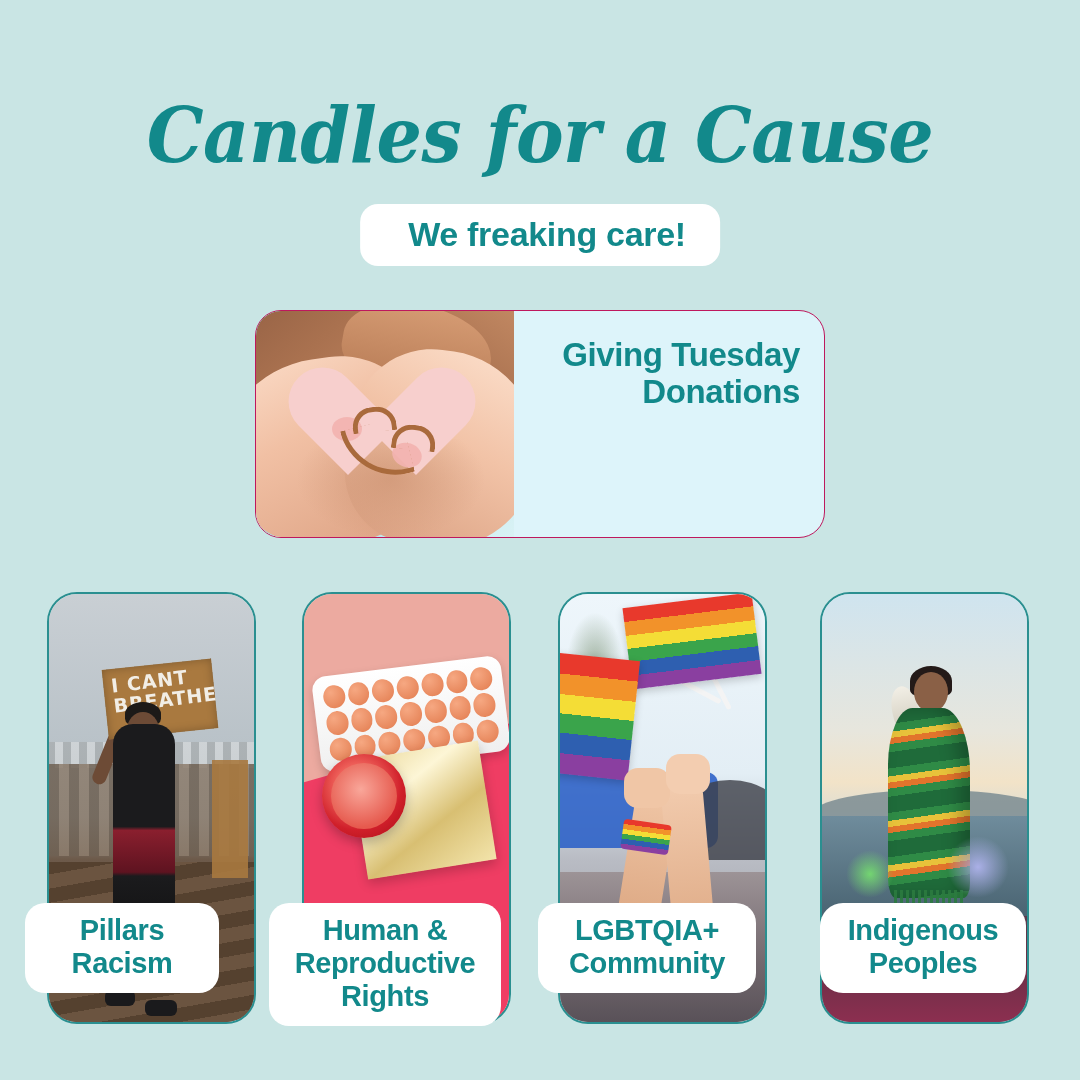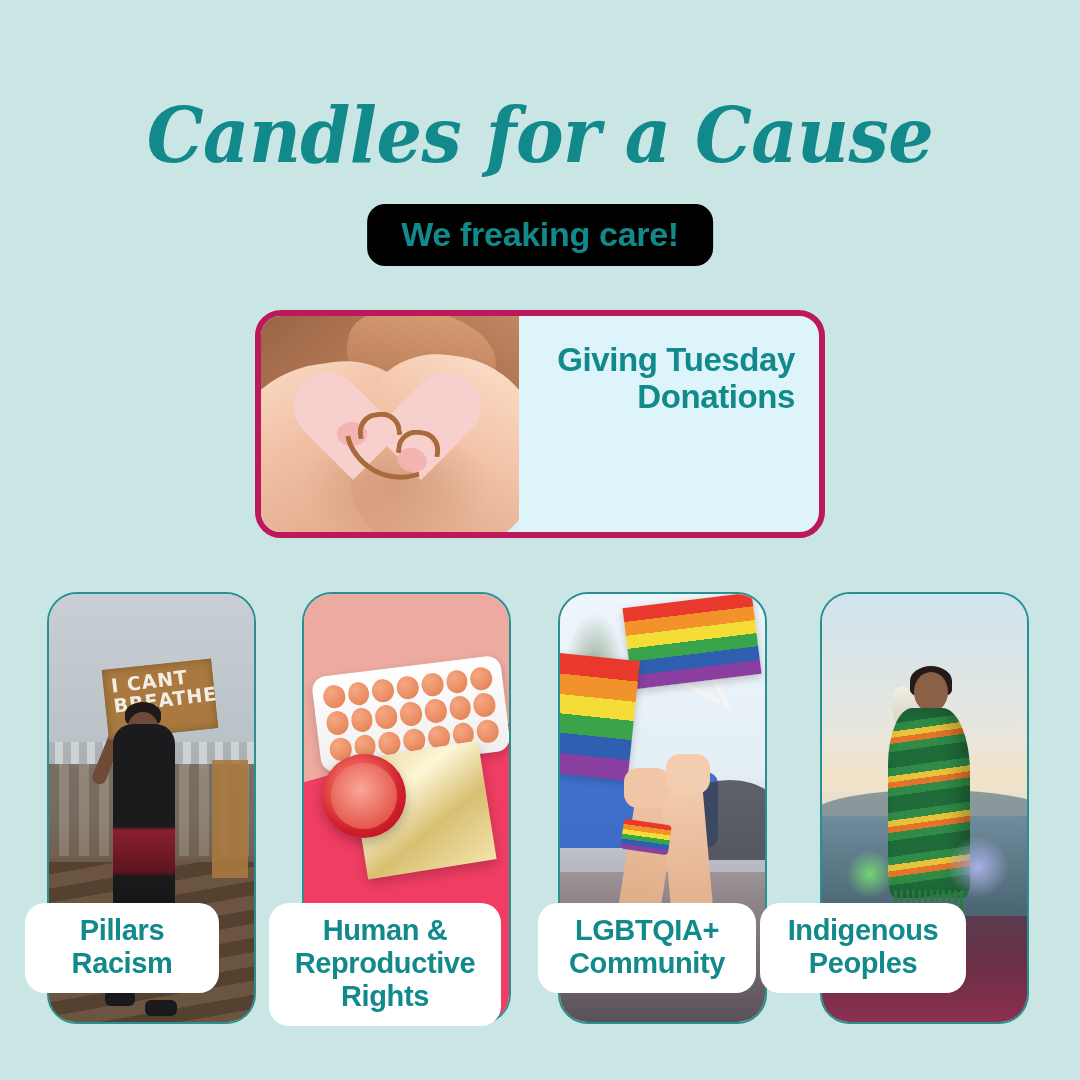--- a/index.html
+++ b/index.html
@@ -30,42 +30,42 @@
     font-style: italic;
     line-height: 1.0;
     transform: scaleX(0.94);
   }
 
   .tagline-pill {
     position: absolute;
     top: 204px;
     left: 50%;
     transform: translateX(-50%);
-    background: #000000;
+    background: #ffffff;
     border-radius: 18px;
-    padding: 13px 34px 15px 34px;
+    padding: 13px 34px 15px 48px;
     box-sizing: border-box;
   }
   .tagline-pill .tagline-text {
     font-size: 34px;
     font-weight: bold;
     color: #12898b;
     letter-spacing: -0.3px;
     line-height: 1;
     white-space: nowrap;
   }
 
   
   .donation-card {
     position: absolute;
     left: 255px;
     top: 310px;
     width: 570px;
     height: 228px;
-    border: 6px solid #be185d;
+    border: 1px solid #be185d;
     border-radius: 26px;
     background: #ddf4fa;
     overflow: hidden;
     display: flex;
     box-sizing: border-box;
   }
   .donation-photo {
     position: relative;
     width: 258px;
     height: 100%;
@@ -297,21 +297,21 @@
     text-align: center;
     letter-spacing: -0.4px;
     padding: 11px 14px 13px 14px;
     box-sizing: border-box;
     z-index: 5;
     white-space: pre-line;
   }
   .label-0 { left: 25px;  top: 903px;  width: 194px; }
   .label-1 { left: 269px; top: 903px;  width: 232px; }
   .label-2 { left: 538px; top: 903px;  width: 218px; }
-  .label-3 { left: 760px; top: 903px;  width: 206px; }
+  .label-3 { left: 820px; top: 903px;  width: 206px; border-radius: 23px; }
 </style>
 </head>
 <body>
 
 <div class="header-title">Candles for a Cause</div>
 
 <div class="tagline-pill">
   <div class="tagline-text">We freaking care!</div>
 </div>
 

